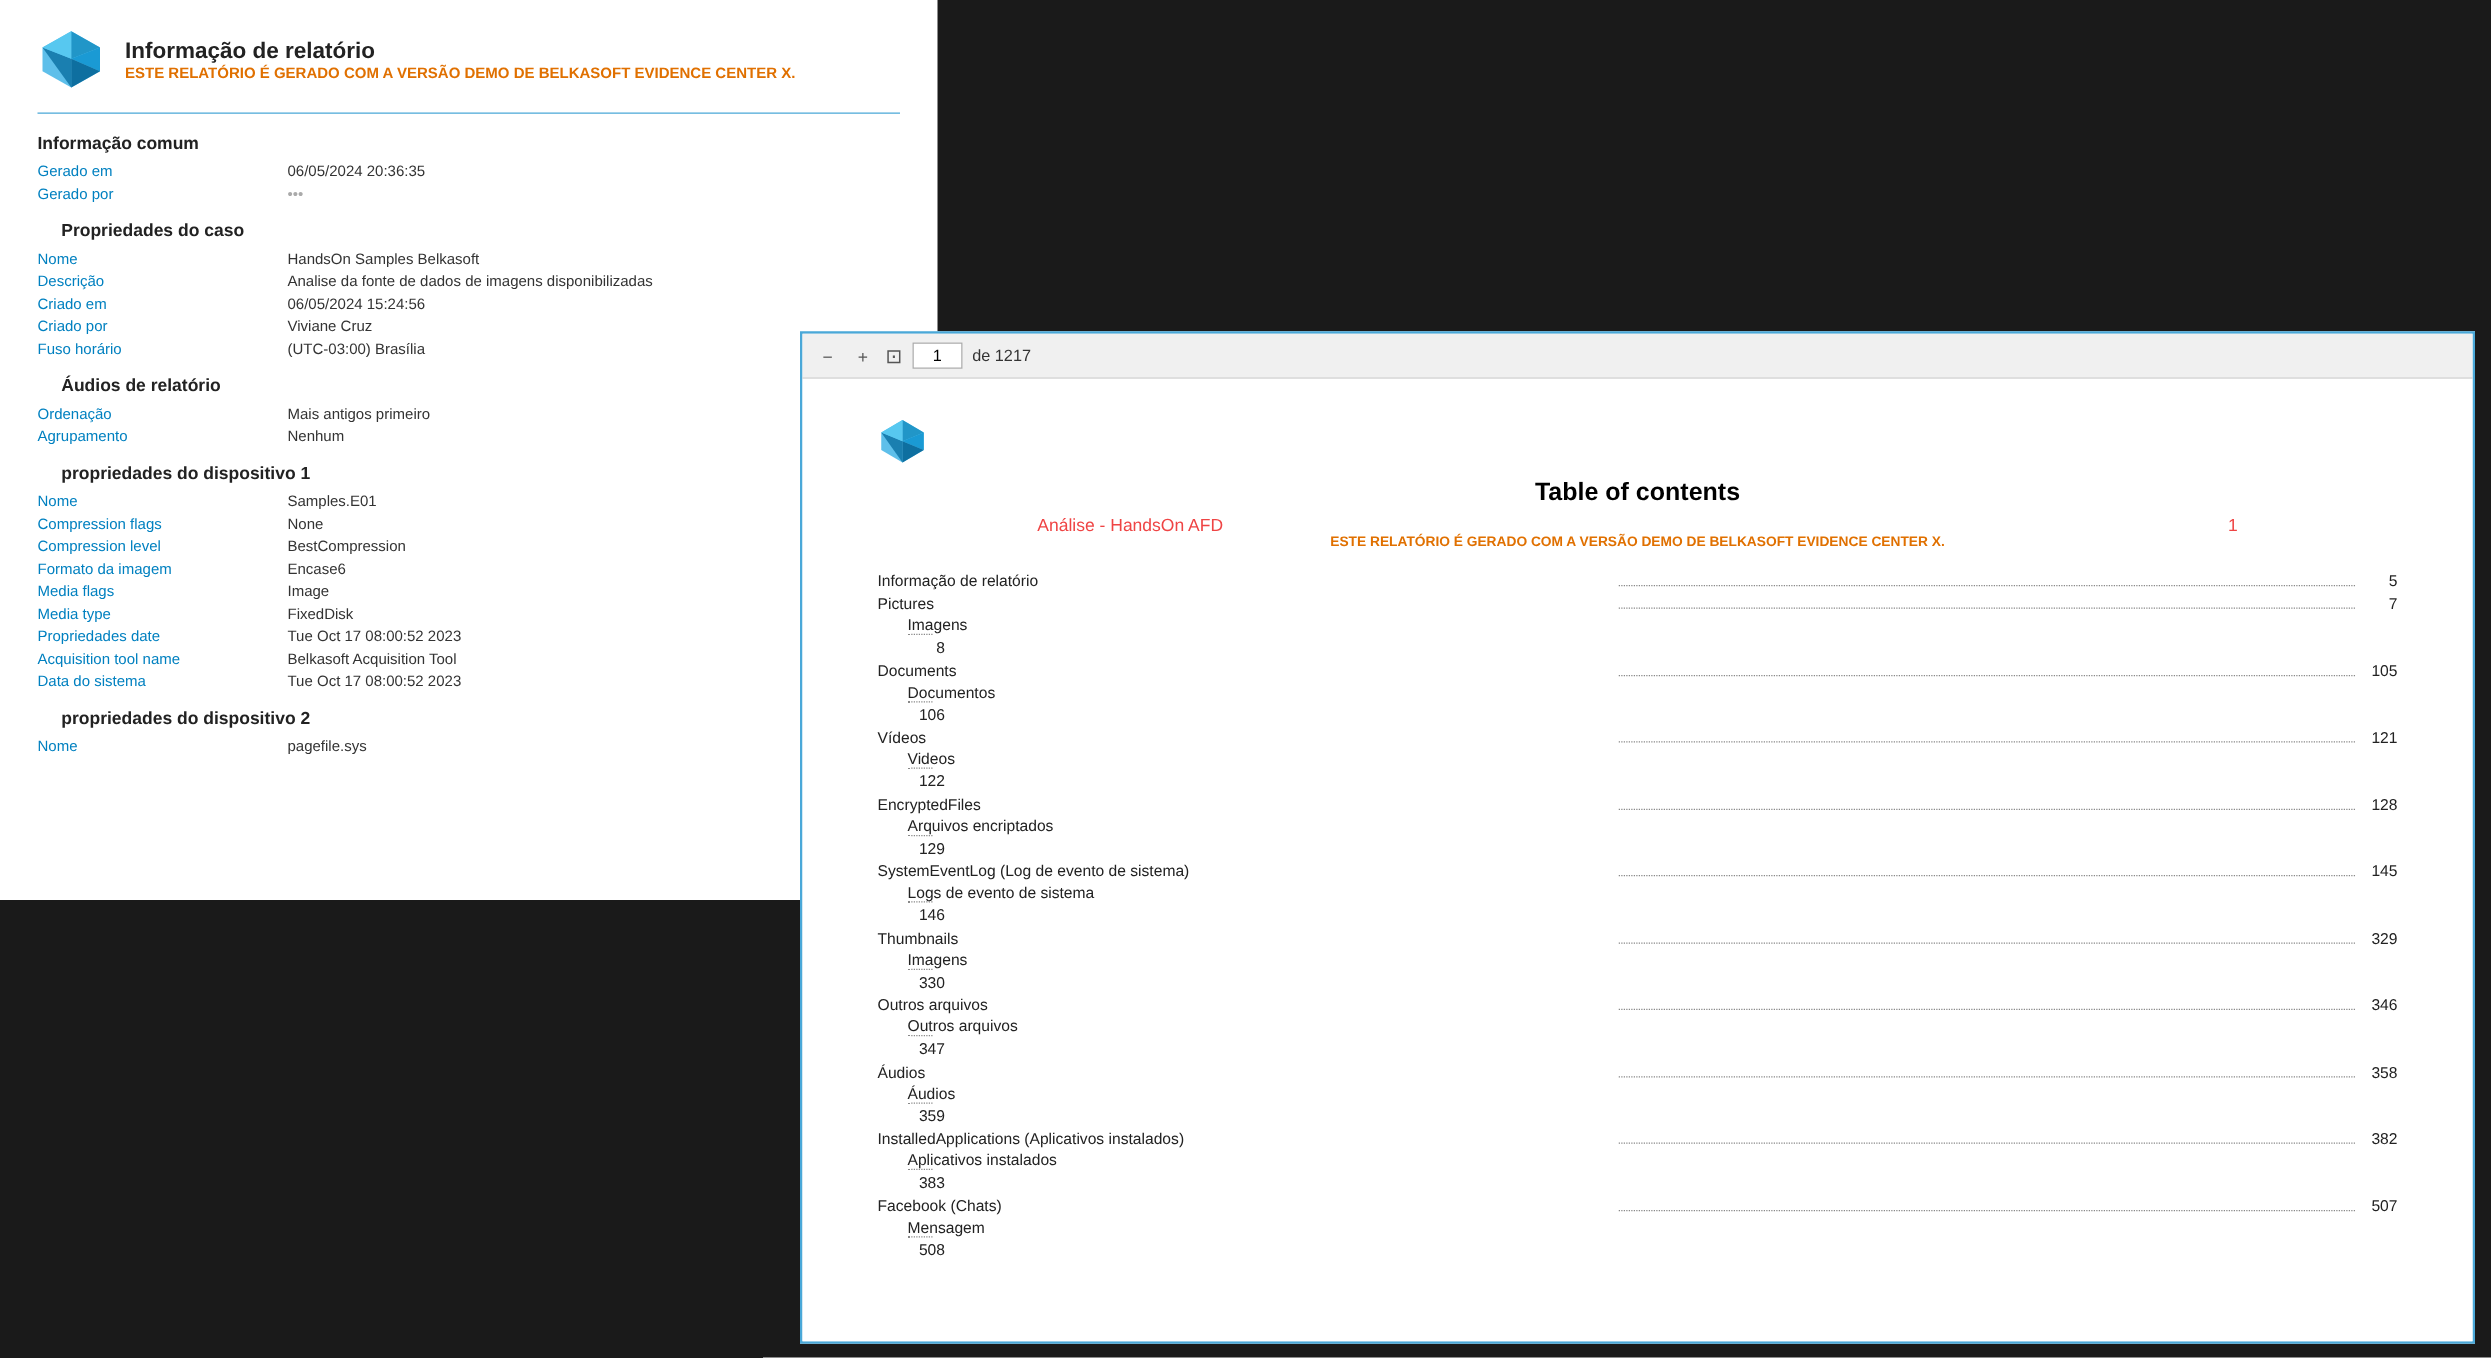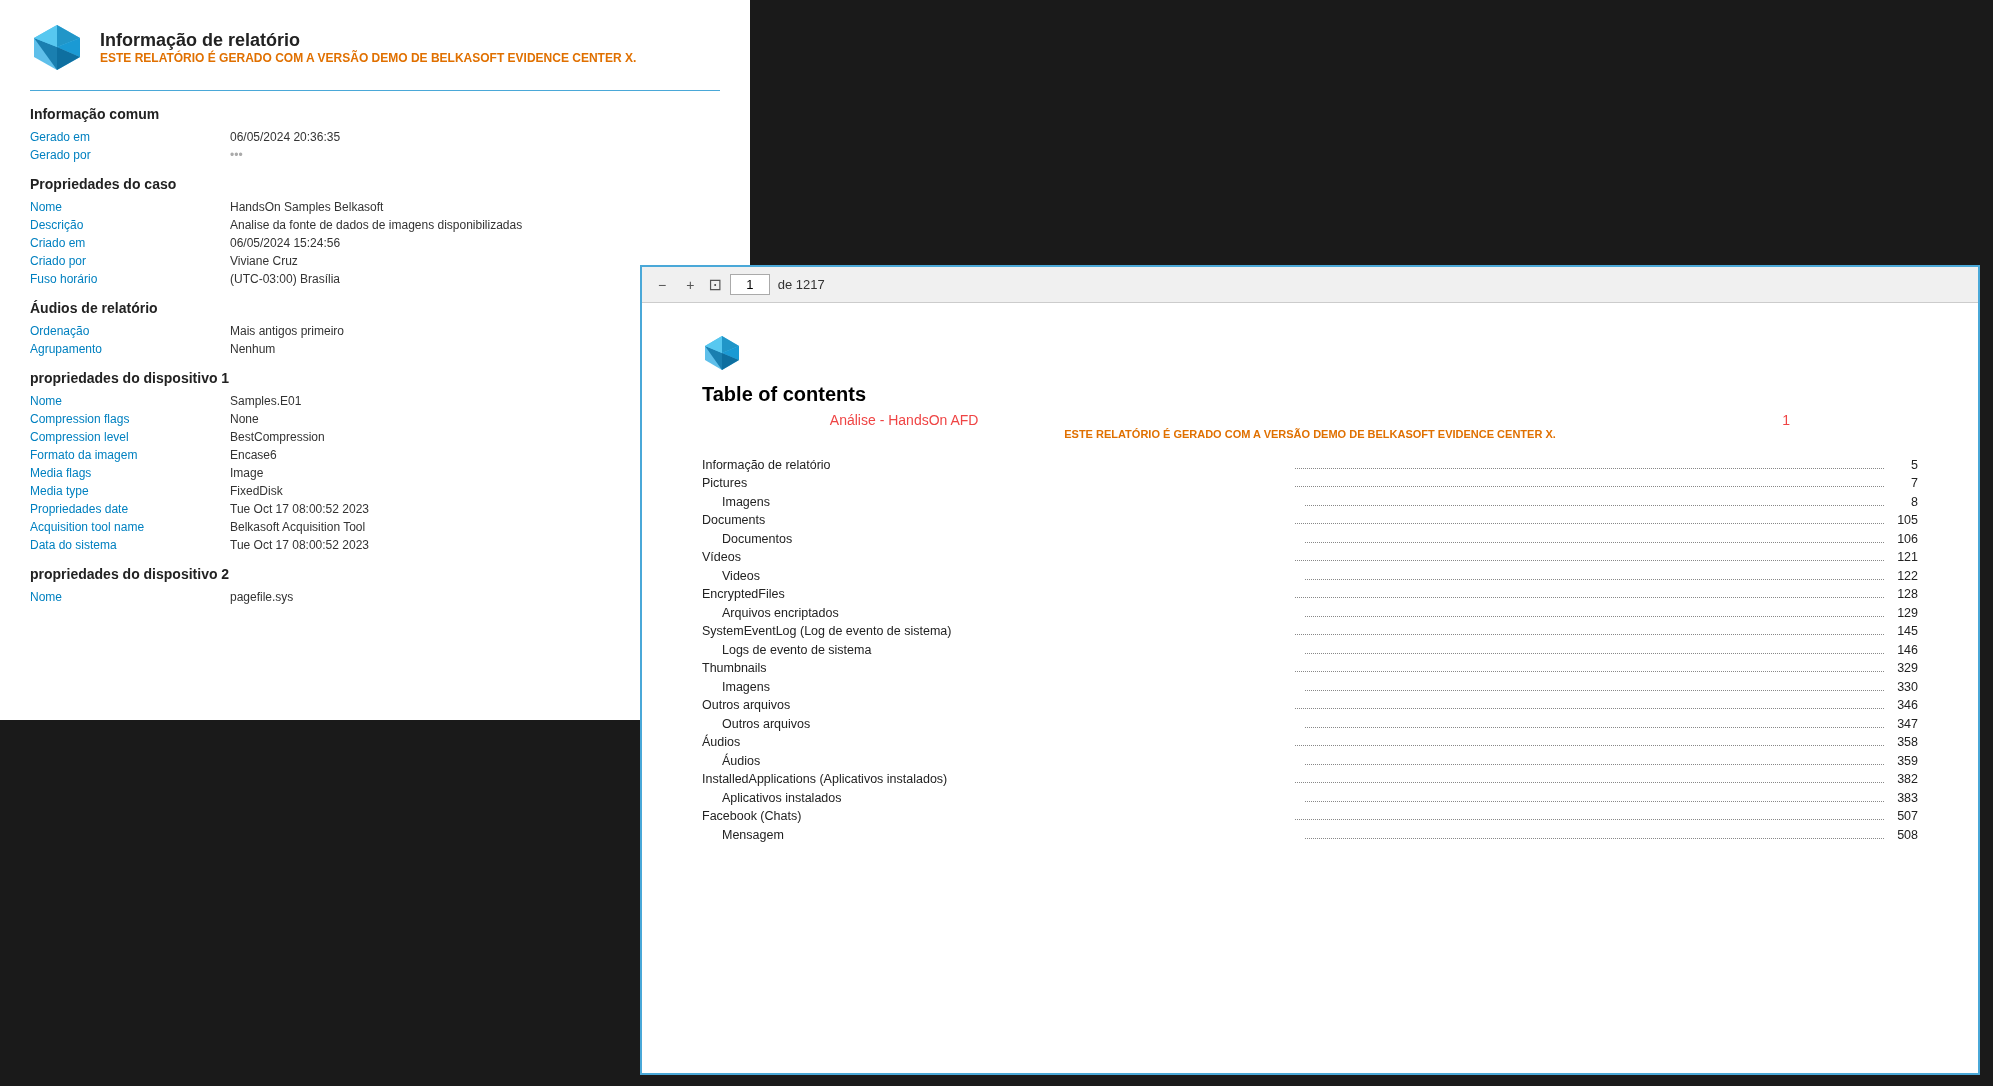--- a/index.html
+++ b/index.html
@@ -81,20 +81,21 @@
     }
 
     .prop-value {
       color: #333;
       font-size: 12px;
     }
 
     .section-gap {
       margin-top: 14px;
       margin-bottom: 8px;
+      margin-left: 19px;
     }
 
     
     .right-panel {
       position: absolute;
       left: 640px;
       top: 265px;
       width: 1340px;
       height: 810px;
       background: #fff;
@@ -138,20 +139,21 @@
     .pdf-content {
       flex: 1;
       overflow: hidden;
       padding: 30px 60px;
       background: #fff;
     }
 
     .toc-title {
       font-size: 20px;
       font-weight: bold;
+      text-align: center;
       margin-bottom: 6px;
     }
 
     .toc-subtitle {
       font-size: 14px;
       text-align: center;
       margin-bottom: 0;
       color: #ef4444;
     }
 
@@ -167,20 +169,21 @@
       display: flex;
       justify-content: space-between;
       font-size: 12.5px;
       color: #222;
       margin-bottom: 3px;
       align-items: baseline;
     }
 
     .toc-item.indent {
       padding-left: 20px;
+      flex-direction: column;
     }
 
     .toc-item-label {
       flex: 1;
     }
 
     .toc-dots {
       flex: 1;
       border-bottom: 1px dotted #888;
       margin: 0 4px;

